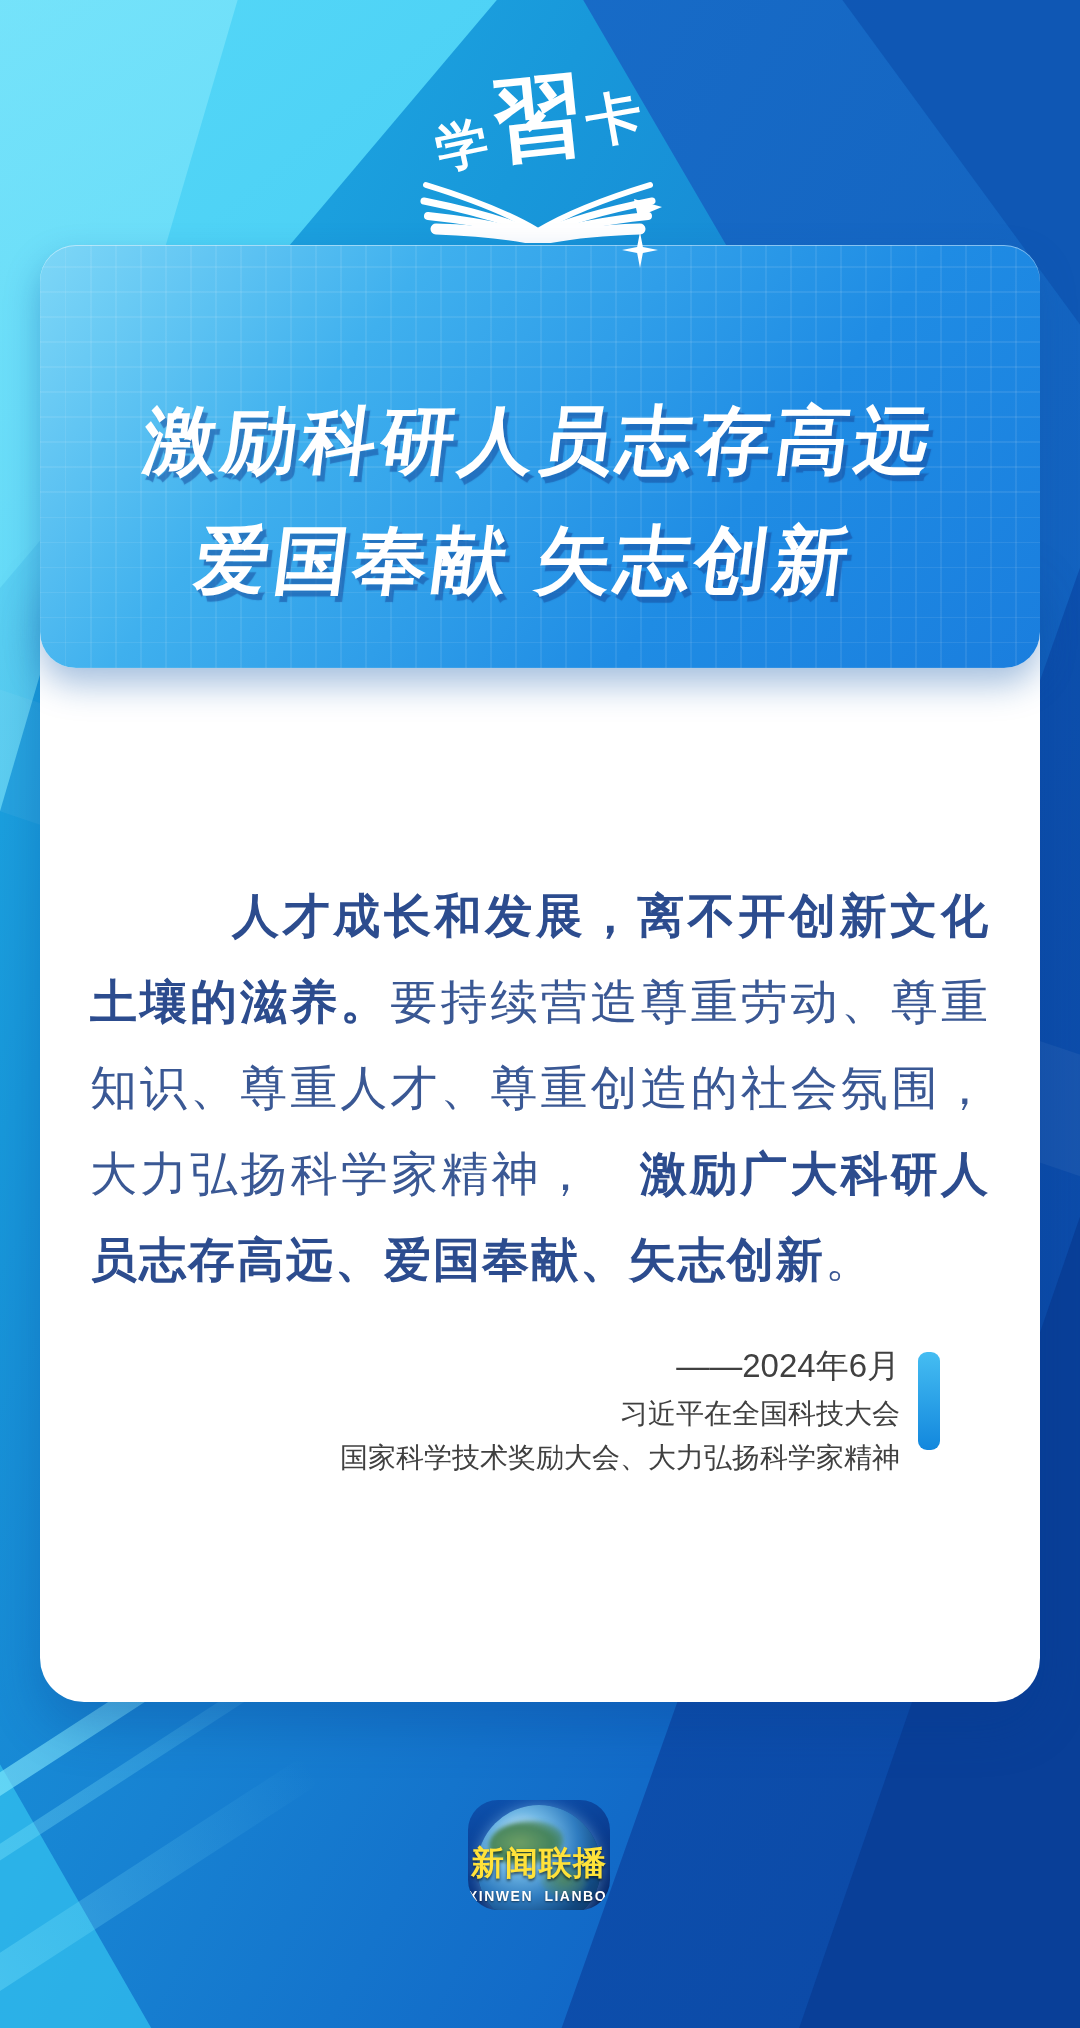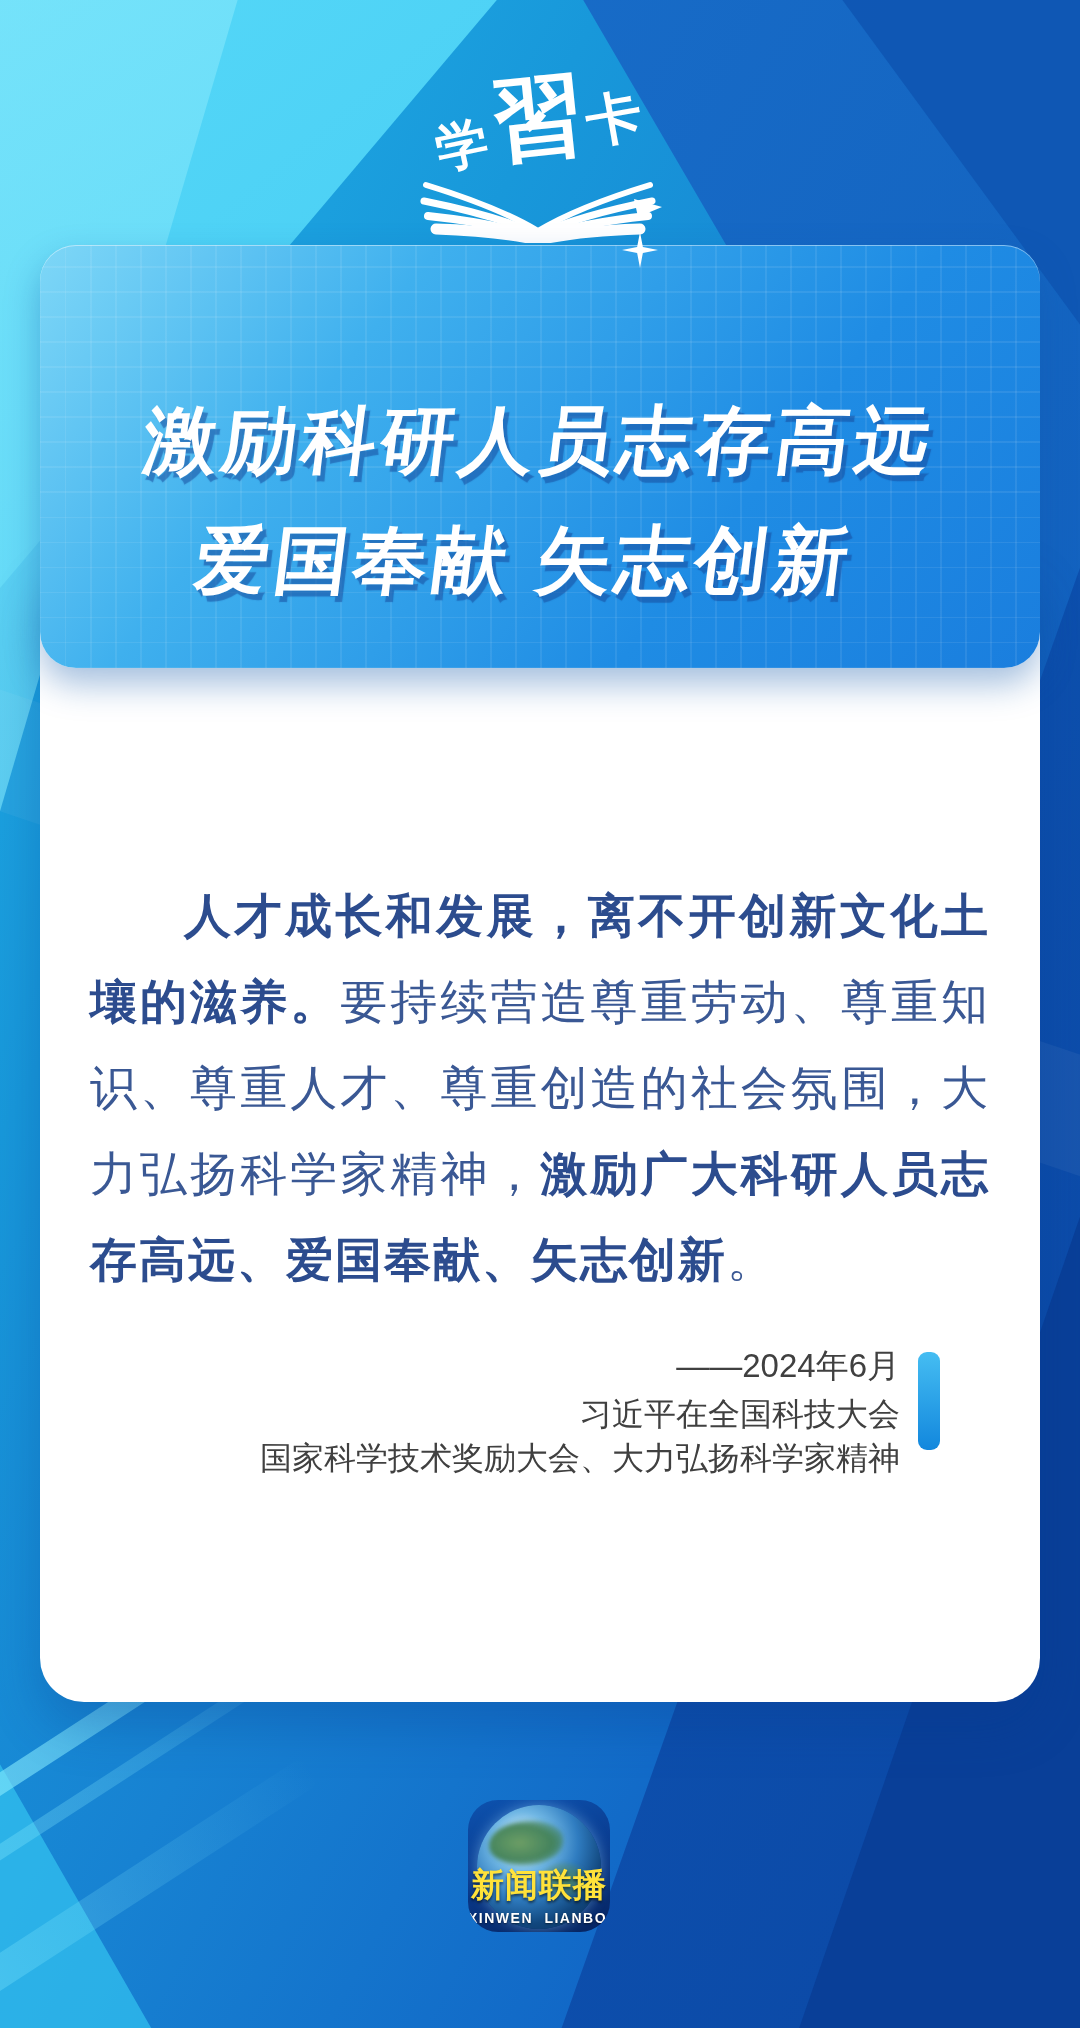--- a/index.html
+++ b/index.html
@@ -58,33 +58,33 @@
   
   .card {
     position:absolute; left:40px; top:556px; width:1000px; height:1146px; background:#ffffff;
     border-radius:44px; z-index:15; box-shadow:0 24px 50px rgba(8,58,140,.28);
   }
   .quote {
     position:absolute; left:50px; width:900px; top:270px;
     font-size:47px; line-height:86px; letter-spacing:2px; color:#3a5894;
     text-align:justify; text-align-last:left; text-indent:2em;
   }
-  .quote b { font-weight:bold; color:#2c4c8e; }
+  .quote b { font-weight:bold; color:#2c4c8e;margin-left:48px; }
 
   .attribution { position:absolute; right:140px; top:788px; text-align:right; color:#404040;margin-left:35px; }
   .attr-line1 { font-size:33px; line-height:44px; margin-bottom:4px; }
-  .attr-line2, .attr-line3 { font-size:32px; line-height:44px; }
+  .attr-line2, .attr-line3 { font-size:28px; line-height:44px; }
   .attr-bar {
     position:absolute; right:100px; top:796px; width:22px; height:98px; border-radius:9px;
     background:linear-gradient(180deg,#45bdf2,#1287dd);
   }
 
   
   .app-icon {
-    position:absolute; left:468px; top:1800px; width:142px; height:132px; border-radius:30px; overflow:hidden; z-index:10;
+    position:absolute; left:468px; top:1800px; width:142px; height:110px; border-radius:30px; overflow:hidden; z-index:10;
     background:linear-gradient(165deg,#0d52ae 0%,#0a3d92 45%,#06235f 100%);
   }
   .globe {
     position:absolute; left:9px; top:5px; width:124px; height:124px; border-radius:50%;
     background:radial-gradient(circle at 36% 30%,#f2fbff 0%,#bfe4f6 10%,#6fb6e4 26%,#2f7cc0 48%,#11477e 70%,#072a52 100%);
     box-shadow:0 0 14px rgba(150,215,255,.45);
   }
   .globe::before {
     content:""; position:absolute; left:12px; top:16px; width:74px; height:44px;
     background:radial-gradient(ellipse at 40% 50%,#5e9455 0%,#3f7d4e 55%,rgba(63,125,78,0) 100%);

